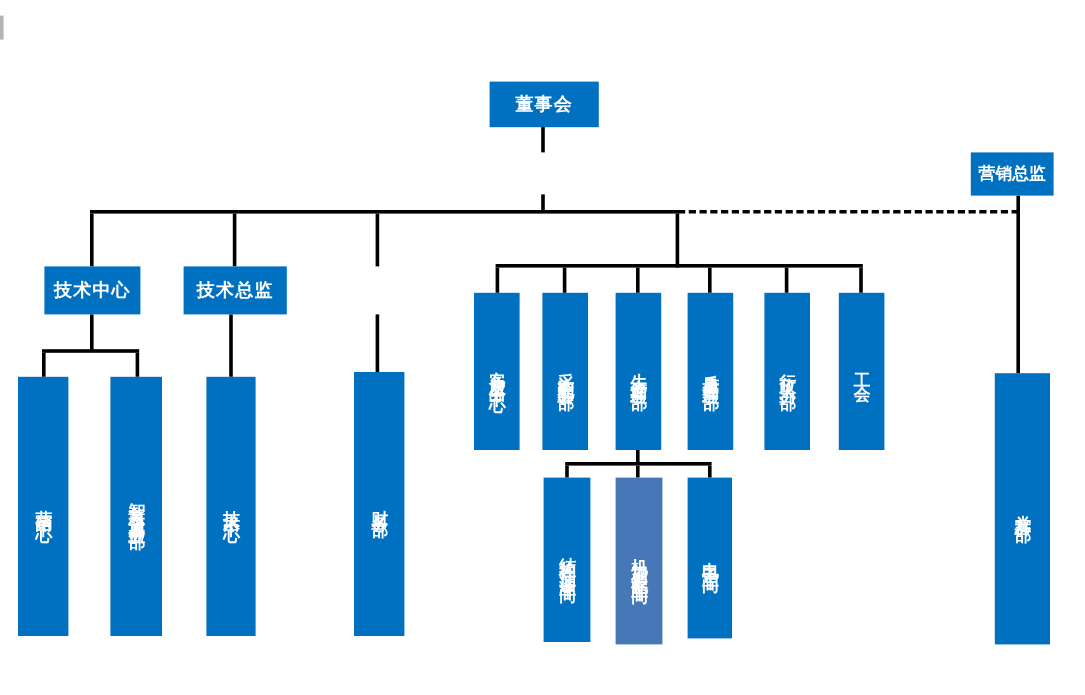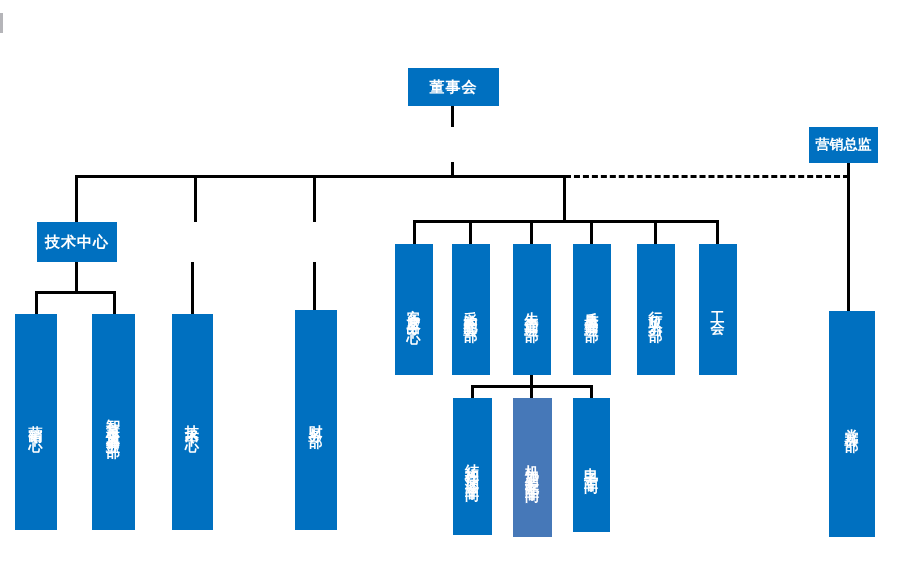--- a/index.html
+++ b/index.html
@@ -70,20 +70,21 @@
   <div class="line" style="left:530px;top:388px;width:3px;height:10px"></div>
   <div class="line" style="left:590px;top:388px;width:3px;height:10px"></div>
 
   <div class="node h" style="left:408px;top:68px;width:91px;height:38px">董事会</div>
 
 
   <div class="node h" style="left:809px;top:127px;width:69px;height:36px;font-size:14px;letter-spacing:0">营销总监</div>
 
   <div class="node h" style="left:37px;top:222px;width:80px;height:40px">技术中心</div>
 
+  <div class="node h" style="left:153px;top:222px;width:86px;height:40px">技术总监</div>
 
 
   <div class="node v" style="left:395px;top:244px;width:38px;height:131px">客户服务中心</div>
 
   <div class="node v" style="left:452px;top:244px;width:38px;height:131px">采购配套部</div>
 
   <div class="node v" style="left:513px;top:244px;width:38px;height:131px">生产管理部</div>
 
   <div class="node v" style="left:573px;top:244px;width:38px;height:131px">质量管理部</div>
 

